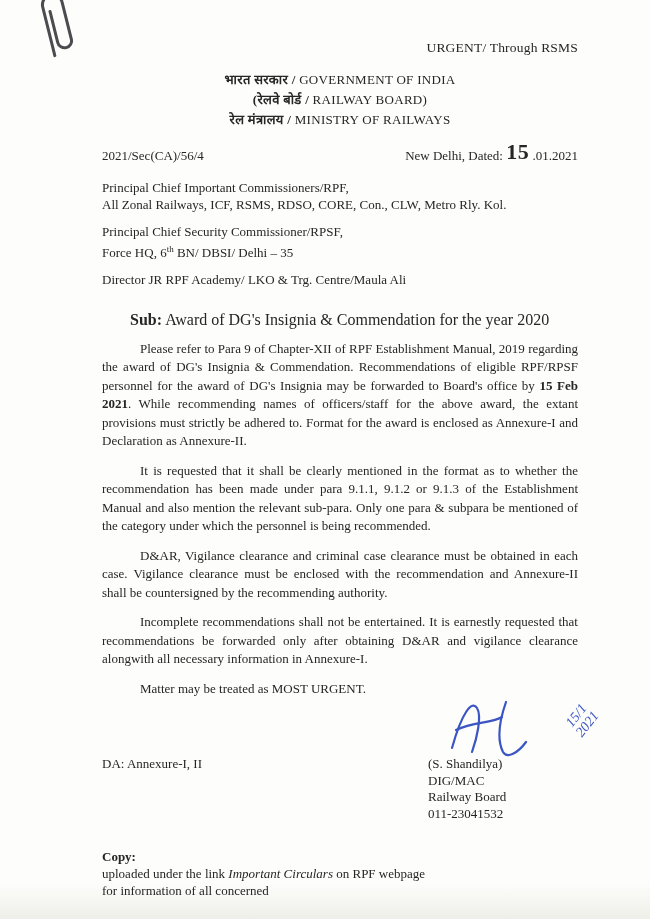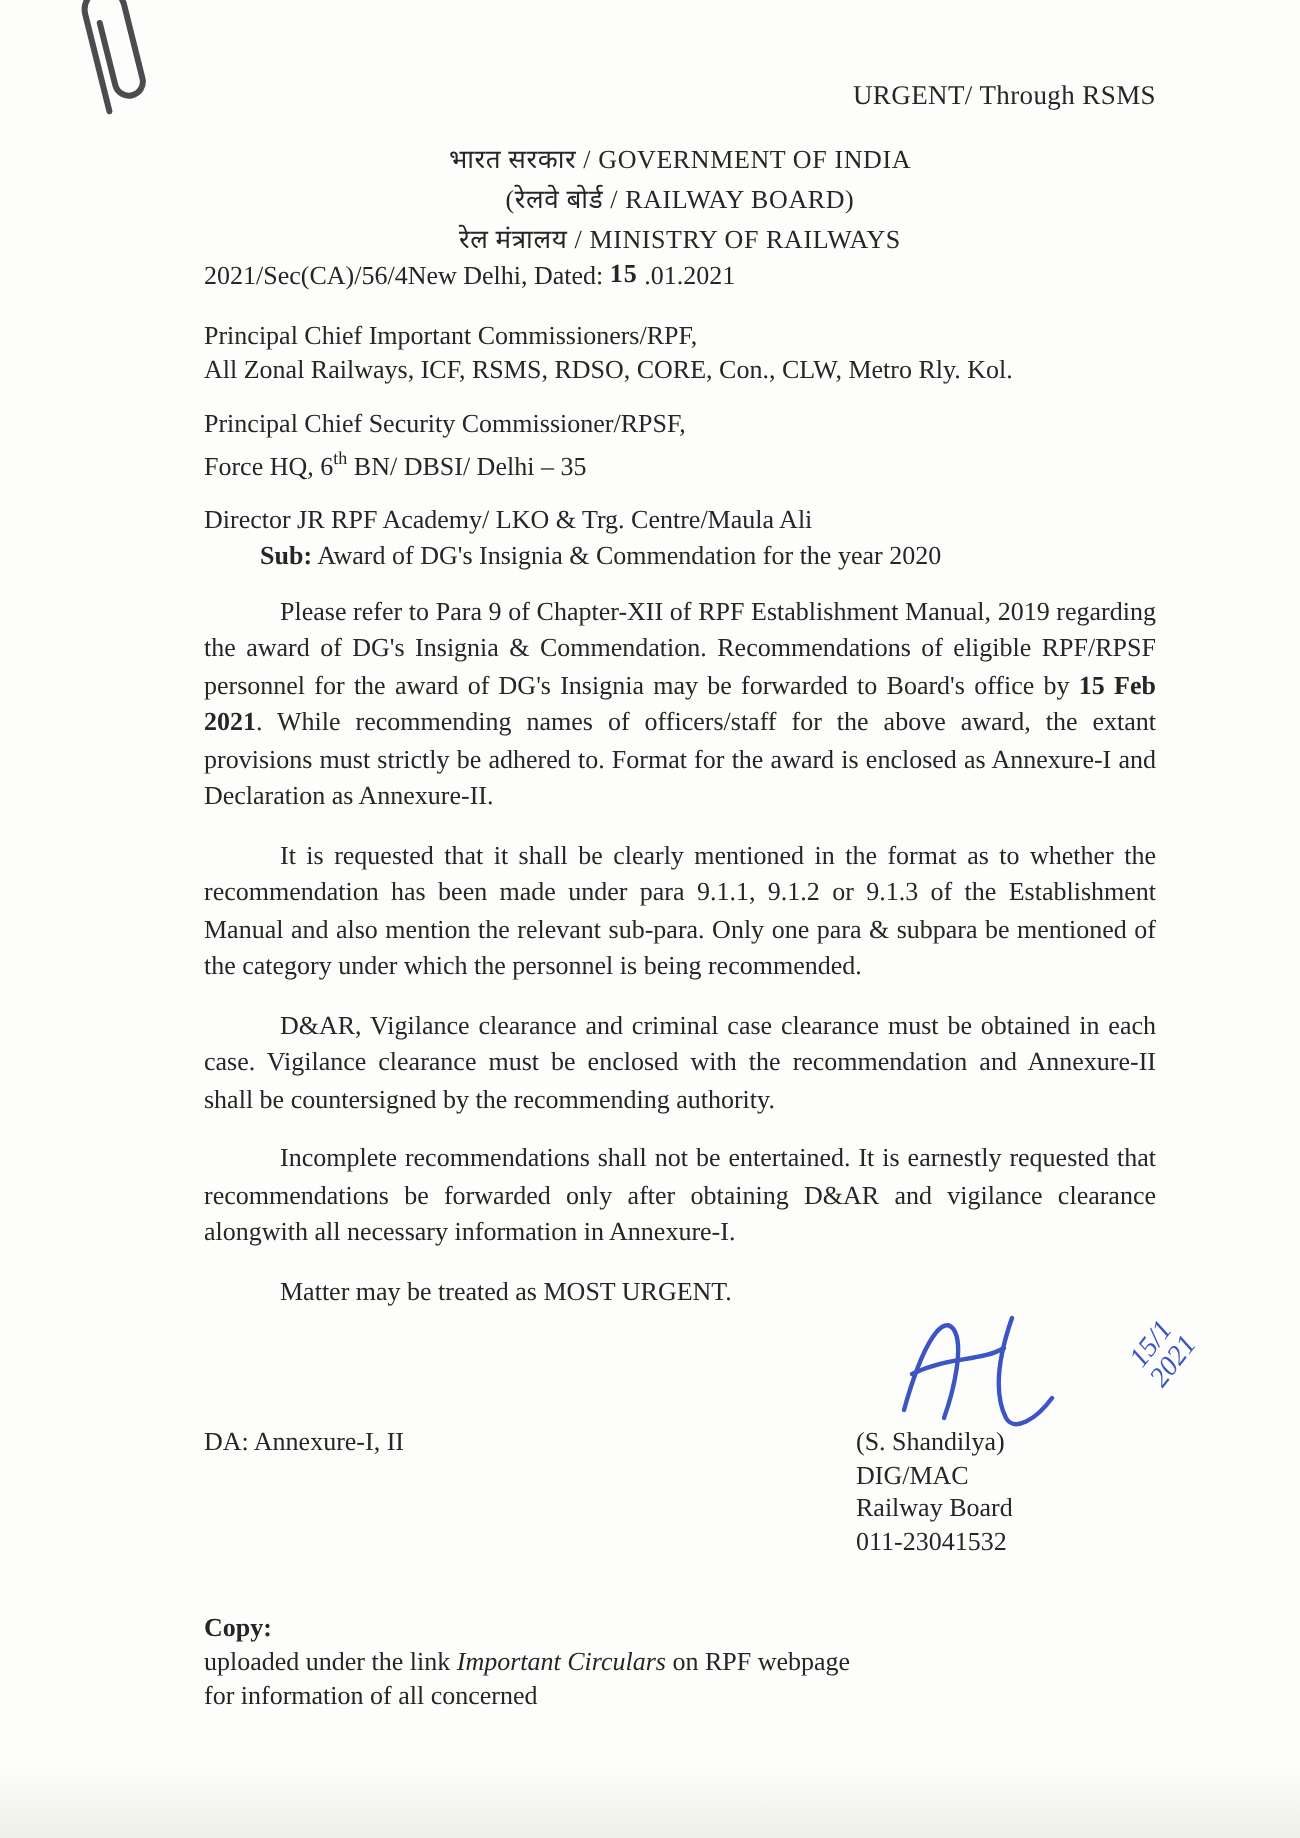--- a/index.html
+++ b/index.html
@@ -11,27 +11,27 @@
     background: linear-gradient(#fdfdfb 0%, #fdfdfb 96%, #efefe9 100%);
     font-family: "Liberation Serif", serif;
     color: #262626;
     box-sizing: border-box;
     padding: 0 72px 0 102px;
     overflow: hidden;
   }
   .paperclip { position: absolute; top: -8px; left: 36px; transform: rotate(-14deg); }
   .urgent { text-align: right; margin-top: 40px; font-size: 13.5px; letter-spacing: .2px; }
   .letterhead { text-align: center; margin-top: 14px; font-size: 13px; line-height: 20px; letter-spacing: .3px; }
-  .letterhead .hi { font-weight: normal; margin-top: 45px; }
-  .refrow { display: flex; align-items: baseline; font-size: 13px; }
-  .hand-day { font-weight: bold; font-size: 13px; letter-spacing: .5px; position: relative; top: -1px; }
+  .letterhead .hi { font-weight: bold; margin-top: 45px; }
+  .refrow { display: flex; justify-content: space-between; align-items: baseline; margin-top: 10px; font-size: 13px; }
+  .hand-day { font-weight: bold; font-size: 22px; letter-spacing: .5px; position: relative; top: -1px; }
   .addr { margin-top: 14px; font-size: 13px; line-height: 16.5px; }
   .addr + .addr { margin-top: 11px; }
   sup { font-size: 9px; }
-  .subject { margin-top: 1px; margin-left: 28px; font-size: 13px; }
+  .subject { margin-top: 22px; margin-left: 28px; font-size: 16px; }
   .bold { font-weight: bold; }
   .para {
     margin: 11px 0 0 0;
     font-size: 13px;
     line-height: 18.5px;
     text-align: justify;
     text-indent: 38px;
   }
   .closing { text-align: left; }
   .sig-area { position: relative; display: flex; justify-content: space-between; margin-top: 6px; height: 128px; }

